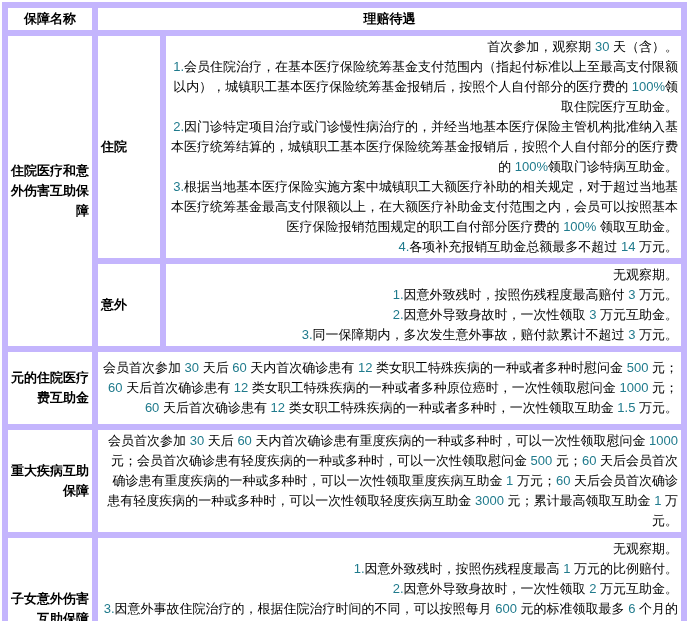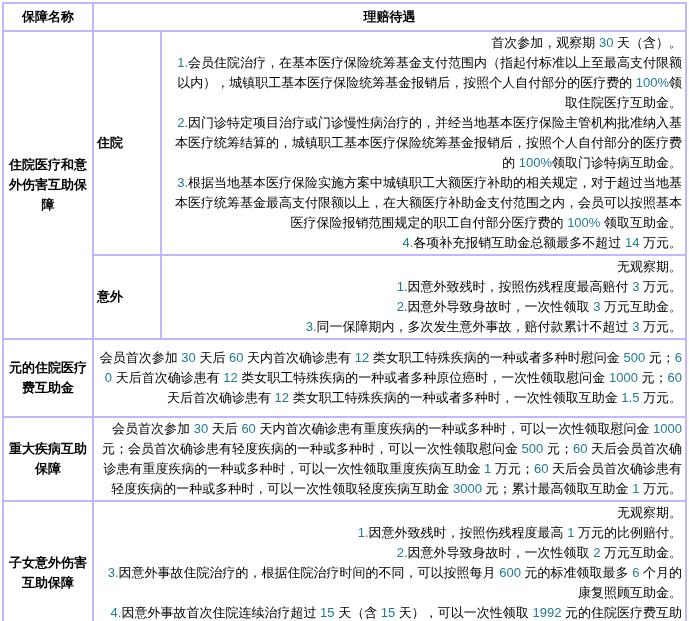--- a/index.html
+++ b/index.html
@@ -18,37 +18,37 @@
     overflow: hidden;
   }
   table.benefits {
     width: 685px;
     table-layout: fixed;
     border-collapse: collapse;
     background: #ffffff;
   }
   table.benefits th,
   table.benefits td {
-    border: 2px solid #c4b5fd;
+    border: 6px solid #c4b5fd;
     box-sizing: border-box;
     overflow: hidden;
     font-size: 13px;
     line-height: 20px;
     vertical-align: middle;
     padding: 1px 3px;
   }
   th.hdr {
     font-weight: bold;
     text-align: center;
     height: 28px;
     padding: 2px 4px;
   }
   td.row-label {
     font-weight: bold;
-    text-align: center;
+    text-align: right;
     padding: 2px 10px;
   }
   td.sub-label {
     font-weight: bold;
     text-align: left;
     padding: 2px 6px;
   }
   td.benefit {
     text-align: right;
     padding: 1px 7px 1px 6px;

